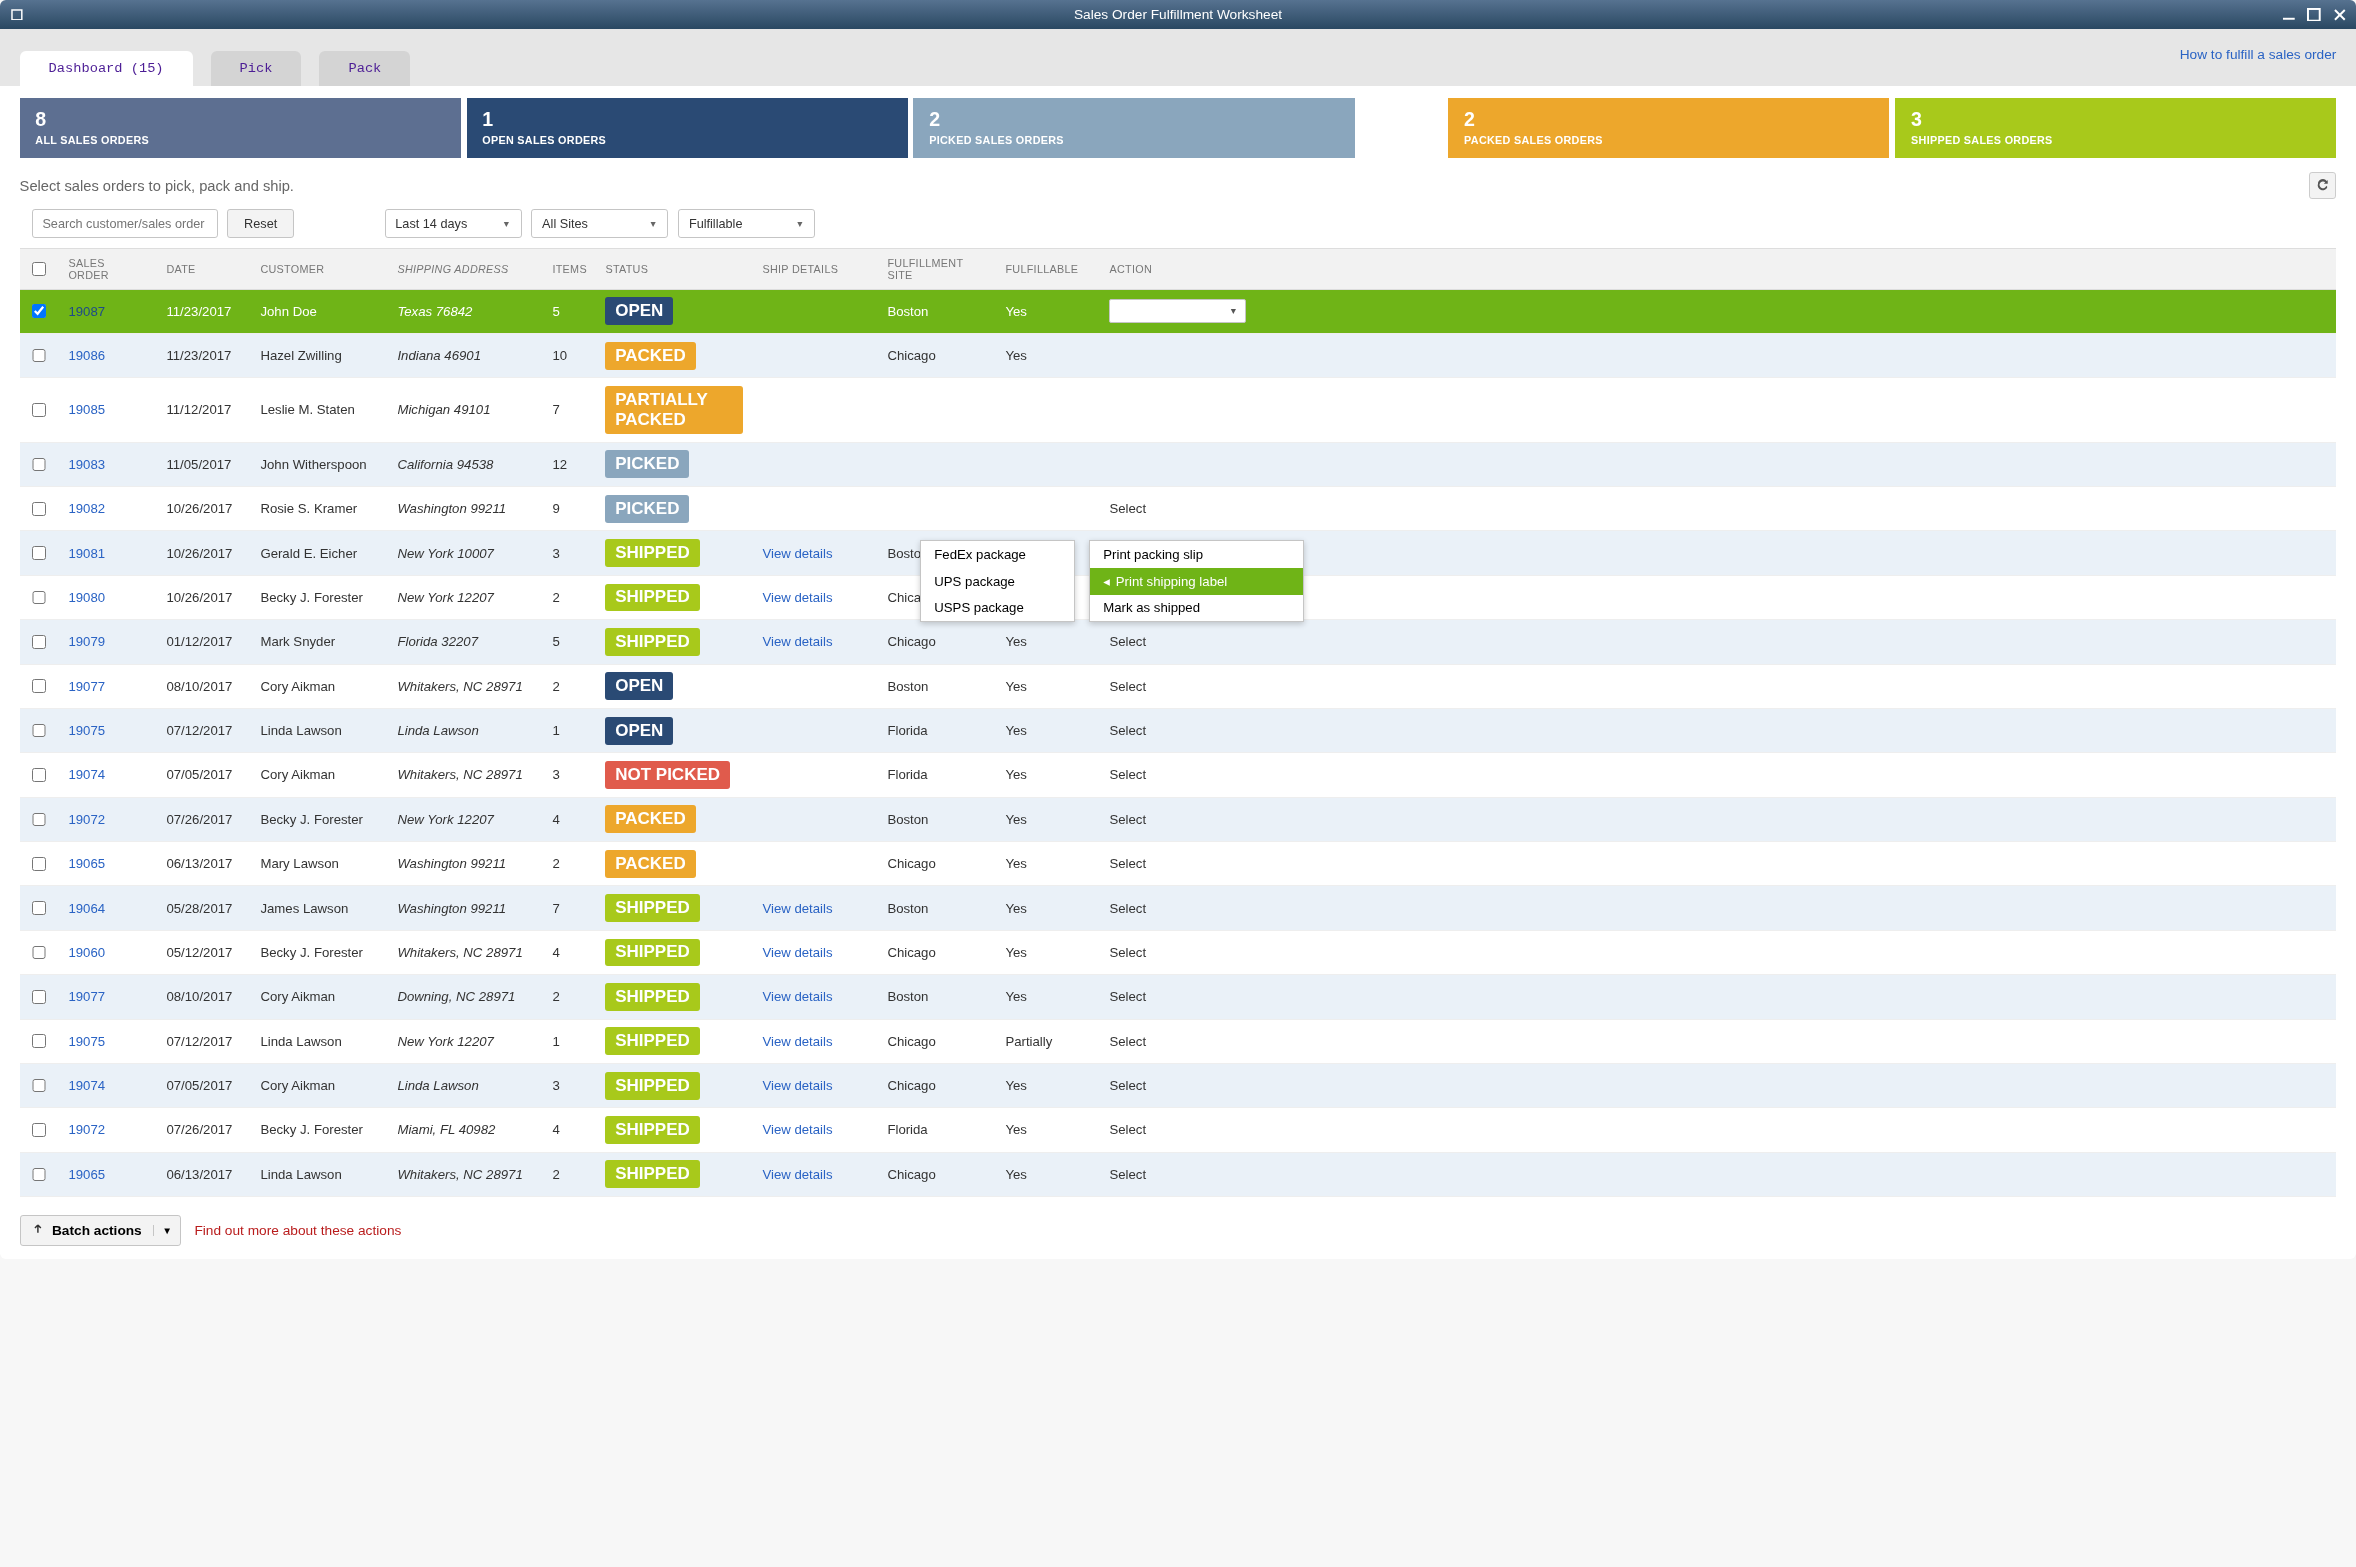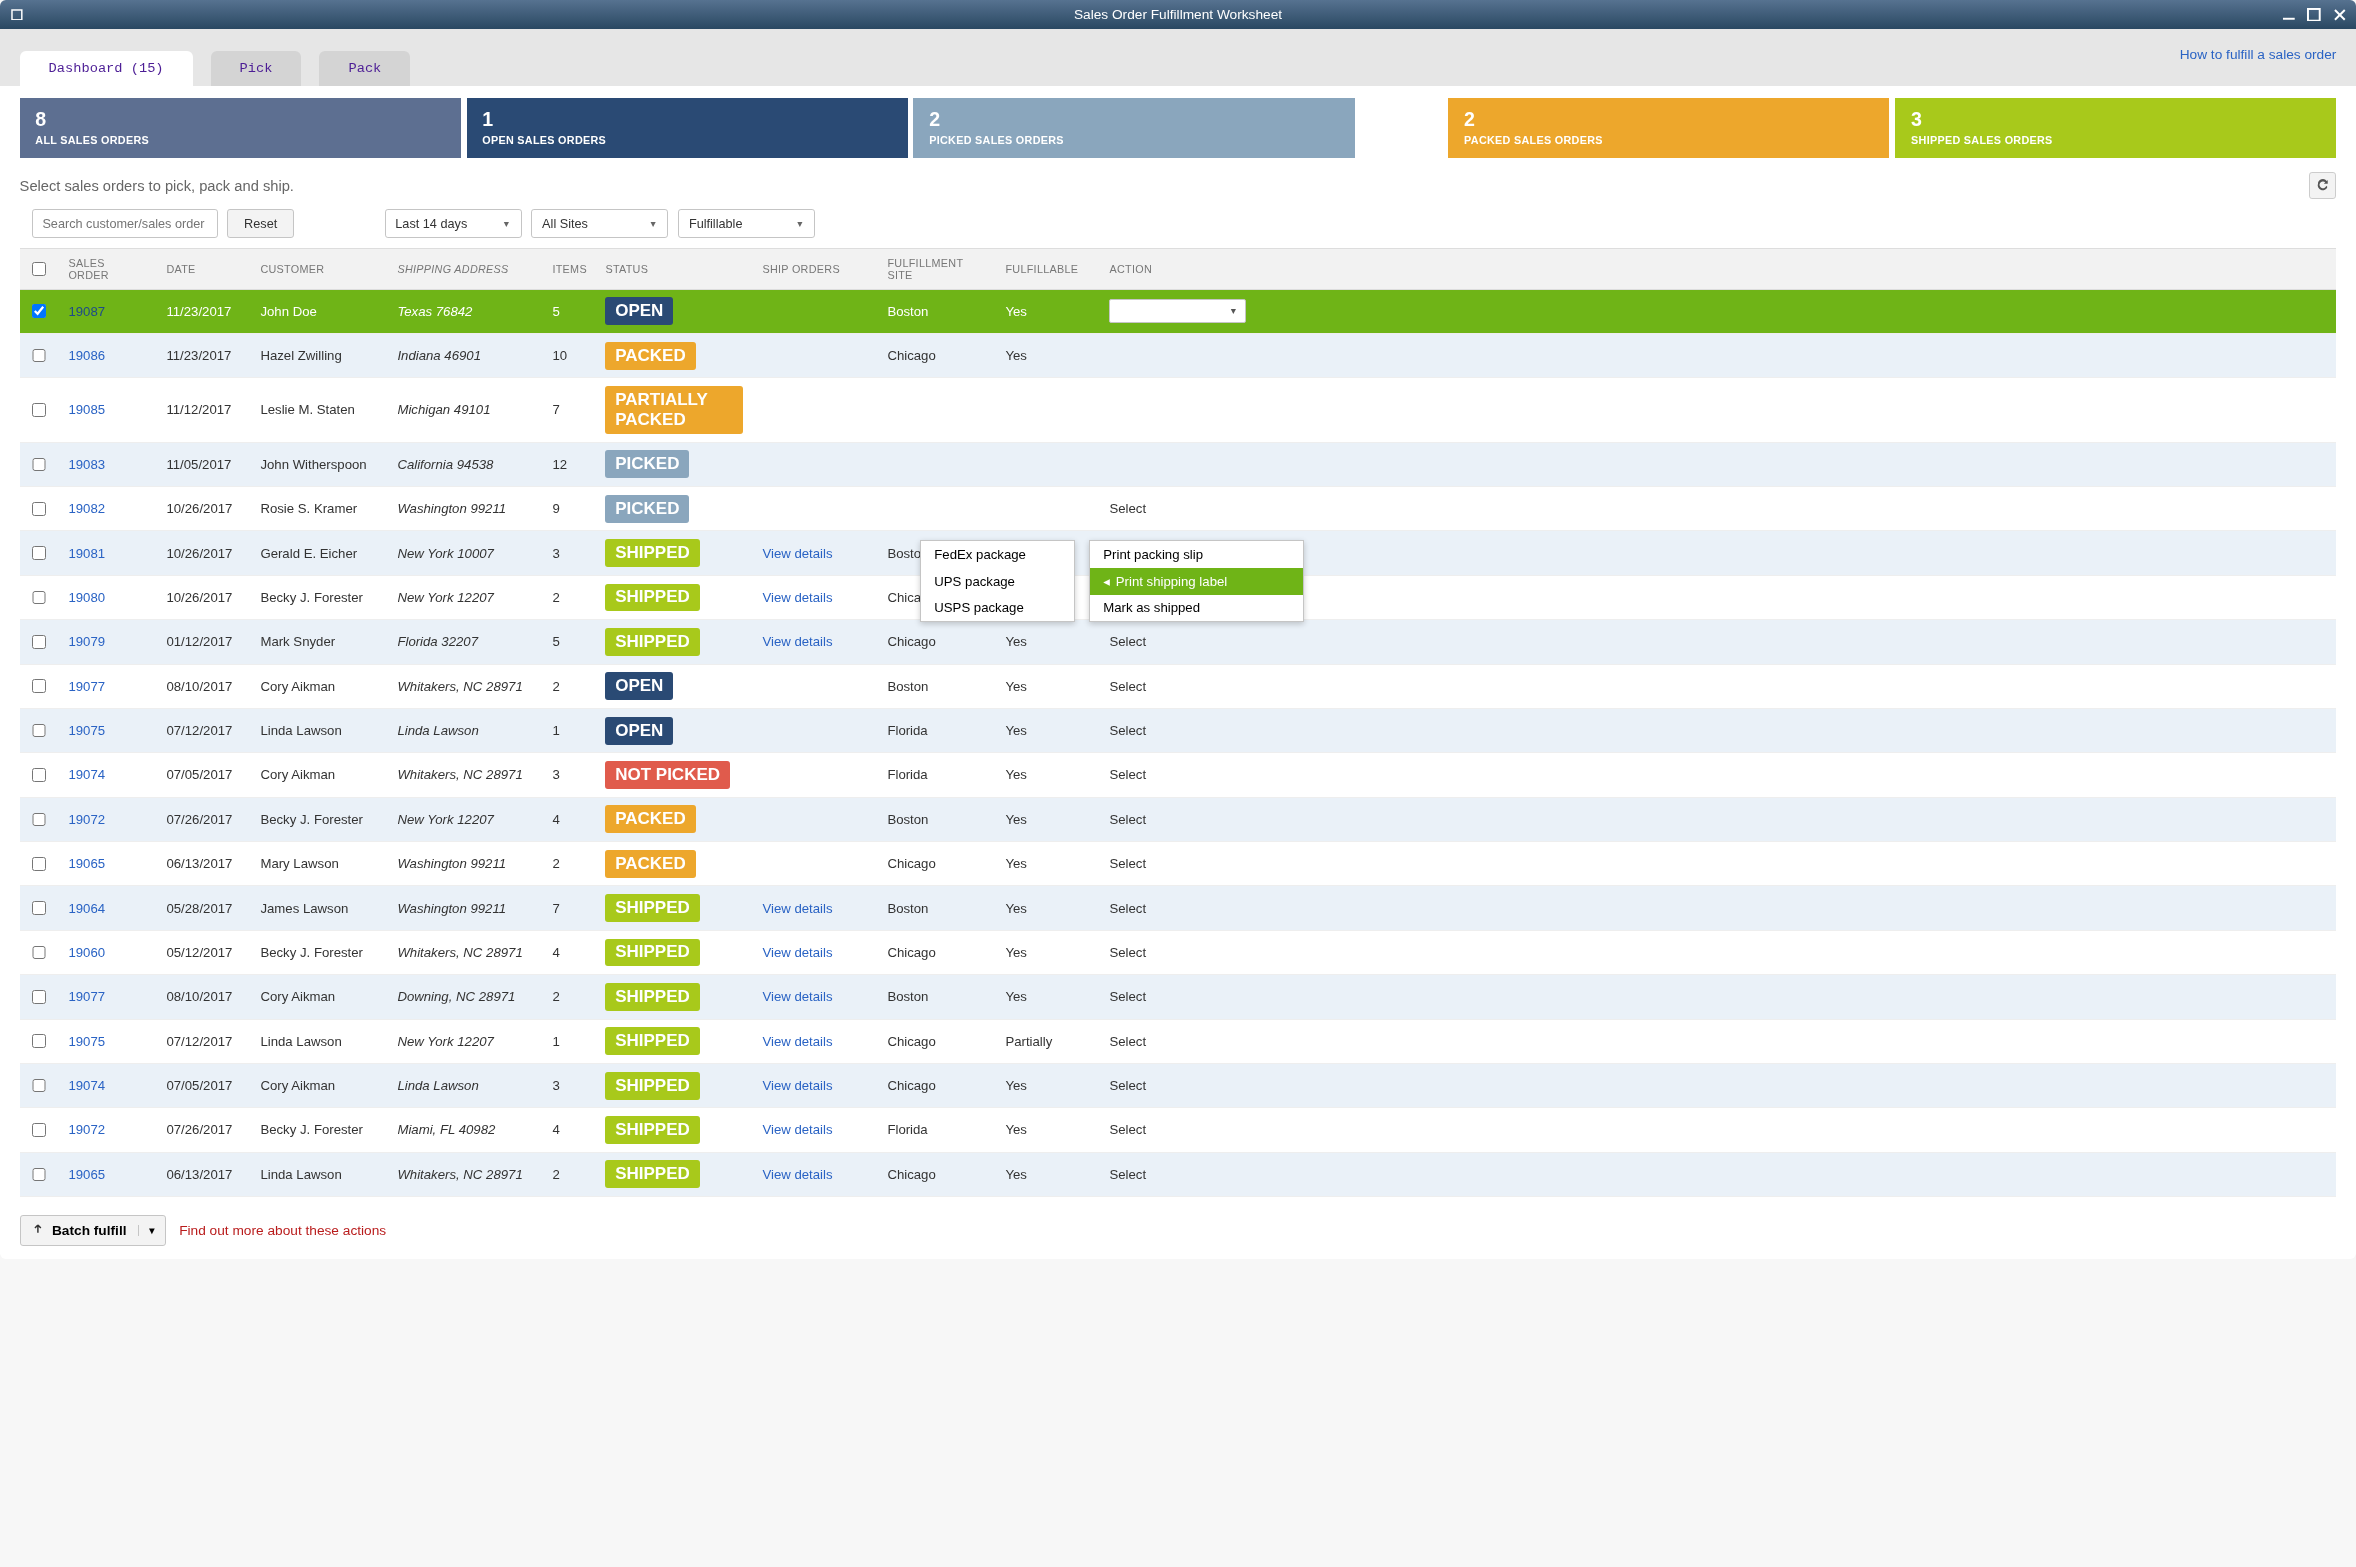--- a/index.html
+++ b/index.html
@@ -249,21 +249,21 @@
       <div class="thead">
         <div class="th col-chk">
             <input type="checkbox" style="">
           </div>
         <div class="th col-so">SALES ORDER</div>
         <div class="th col-date">DATE</div>
         <div class="th col-cust">CUSTOMER</div>
         <div class="th col-addr">SHIPPING ADDRESS</div>
         <div class="th col-items">ITEMS</div>
         <div class="th col-status">STATUS</div>
-        <div class="th col-ship">SHIP ORDERS</div>
+        <div class="th col-ship">SHIP DETAILS</div>
         <div class="th col-site">FULFILLMENT SITE</div>
         <div class="th col-fulf">FULFILLABLE</div>
         <div class="th col-act">ACTION</div>
       </div>
       <div id="tbody">
           <div class="trow sel">
             <div class="td col-chk">
               <input type="checkbox" checked="" style="">
             </div>
             <div class="td col-so">
@@ -716,19 +716,19 @@
     </div>
   </div>
 
   <div class="footer">
     <div class="batch-btn">
       <span>
         <svg width="11.8" height="11.8" viewBox="0 0 12 12">
             <path d="M6 2 L6 10 M6 2 L3 5 M6 2 L9 5" stroke="#333" stroke-width="1.5" fill="none"></path>
           </svg>
       </span>
-      <span>Batch fulfill</span>
+      <span>Batch actions</span>
       <span class="batch-caret">▼</span>
     </div>
     <a class="footer-link">Find out more about these actions</a>
   </div>
 </div>
 
 
 </body></html>

